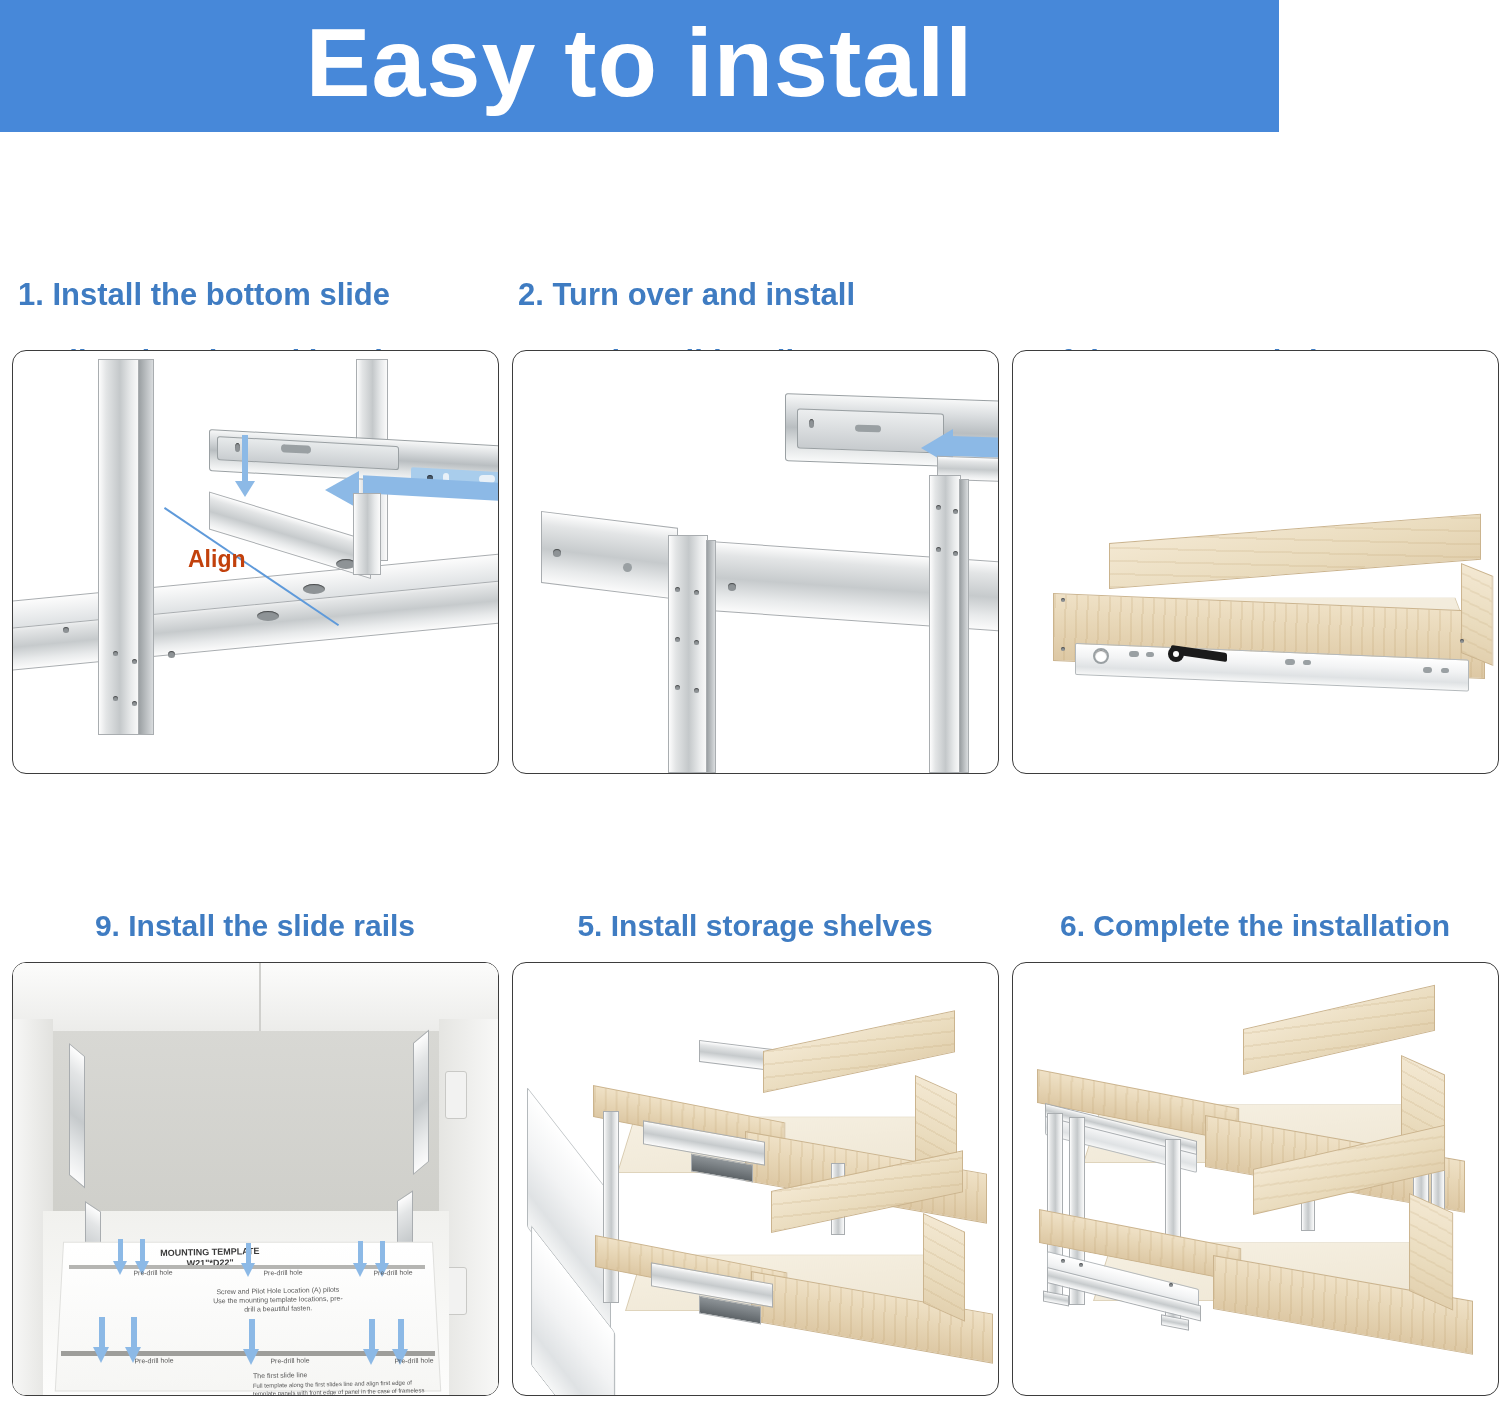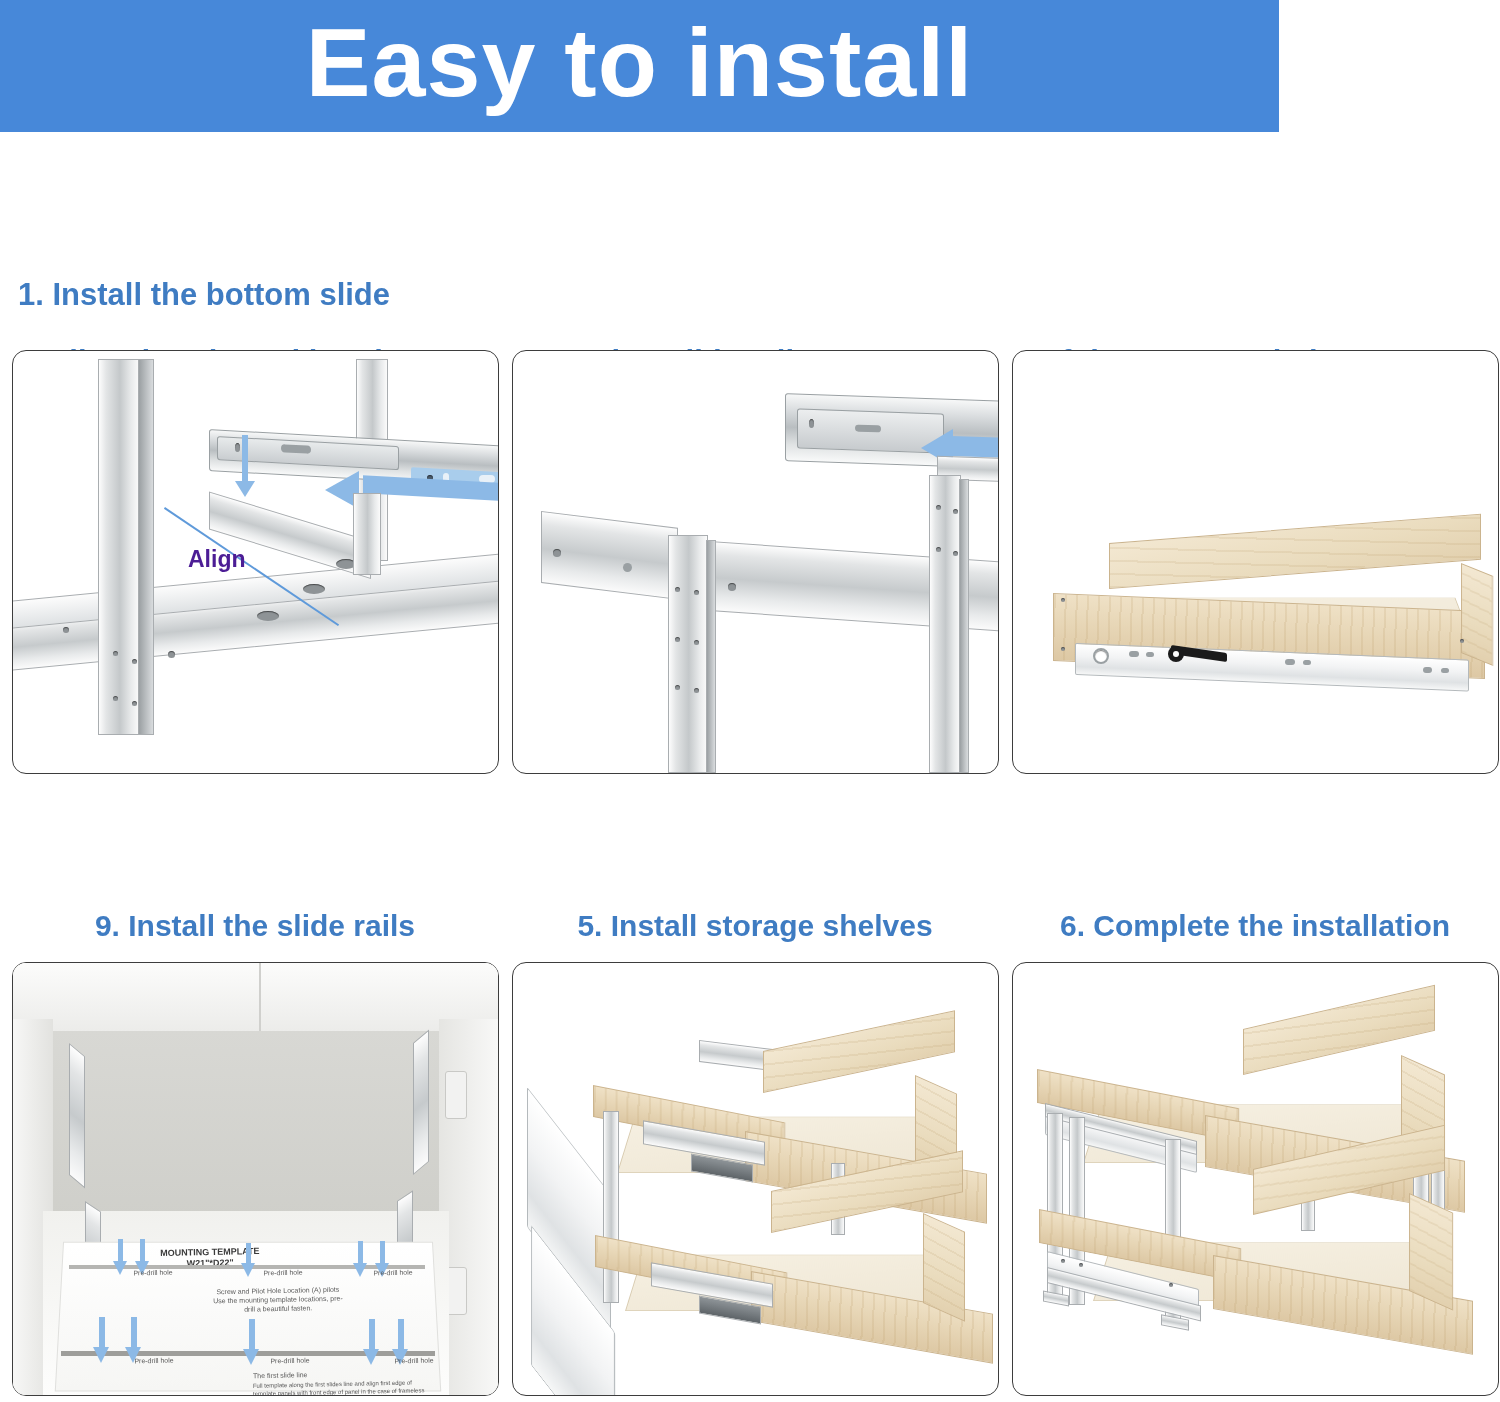--- a/index.html
+++ b/index.html
@@ -166,21 +166,21 @@
 
   .overlay-text {
     position: absolute;
     color: #2f6cb3;
     font-weight: bold;
     line-height: 1.22;
     white-space: pre-line;
   }
   .align-label {
     position: absolute;
-    color: #4c1d95;
+    color: #c2410c;
     font-weight: bold;
     font-size: 23px;
   }
   .tiny-label {
     position: absolute;
     color: #5a5a5a;
     font-size: 7px;
     text-align: center;
     transform: rotate(-1.2deg);
     line-height: 1.25;
@@ -244,21 +244,21 @@
         <div class="hole" style="left:323px; top:208px; width:20px; height:10px;"></div>
         <div class="metal-v" style="left:340px; top:142px; width:26px; height:80px;"></div>
 
         <div style="position:absolute;left:152px;top:156px;width:210px;height:2px;background:#5f9ada;transform:rotate(34deg);transform-origin:left top;"></div>
         <div class="align-label" style="left:175px; top:195px;">Align</div>
       </div>
     </div>
 
     <div class="step col-2">
       <div class="step-title">
-        <br>
+        <span>2. Turn over and install</span><br>
         <span class="title-indent" style="margin-left:28px">another slide rail</span>
       </div>
 
       <div class="panel">
 
         <div class="rail" style="left:272px; top:46px; width:225px; height:66px; transform:skewY(2deg);"></div>
         <div class="rail" style="left:284px; top:60px; width:145px; height:38px; transform:skewY(2deg); background:linear-gradient(180deg,#eceeef,#c7cbce);"></div>
         <div class="slot" style="left:342px; top:74px; width:26px; height:7px; transform:skewY(2deg);"></div>
         <div class="hole" style="left:296px; top:68px; width:5px; height:9px;"></div>
 

